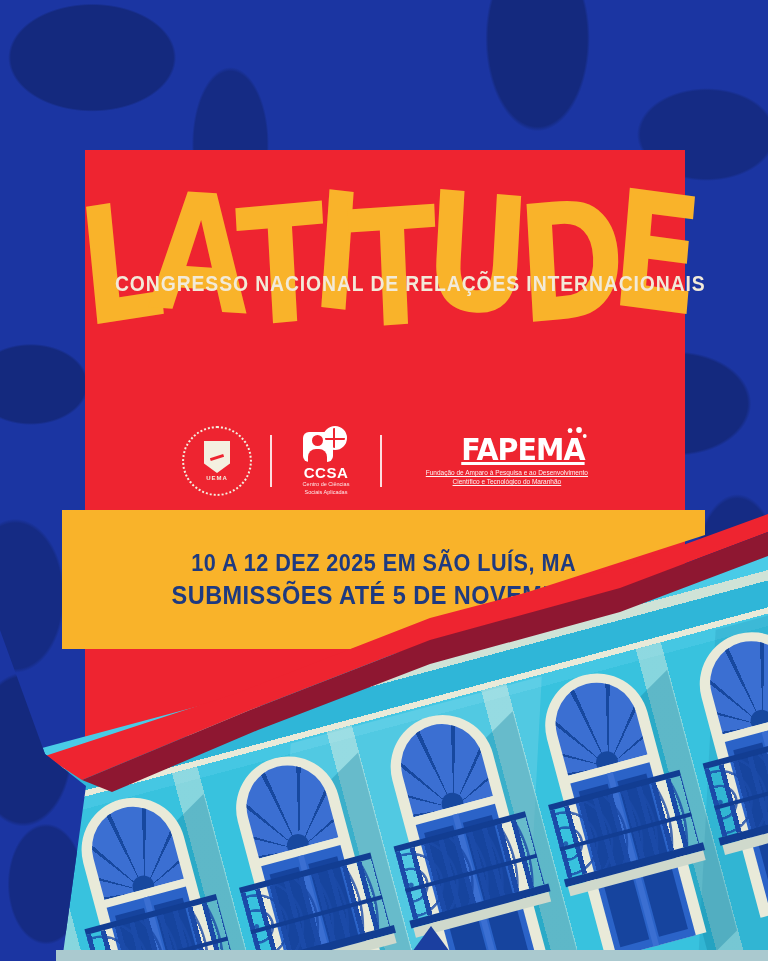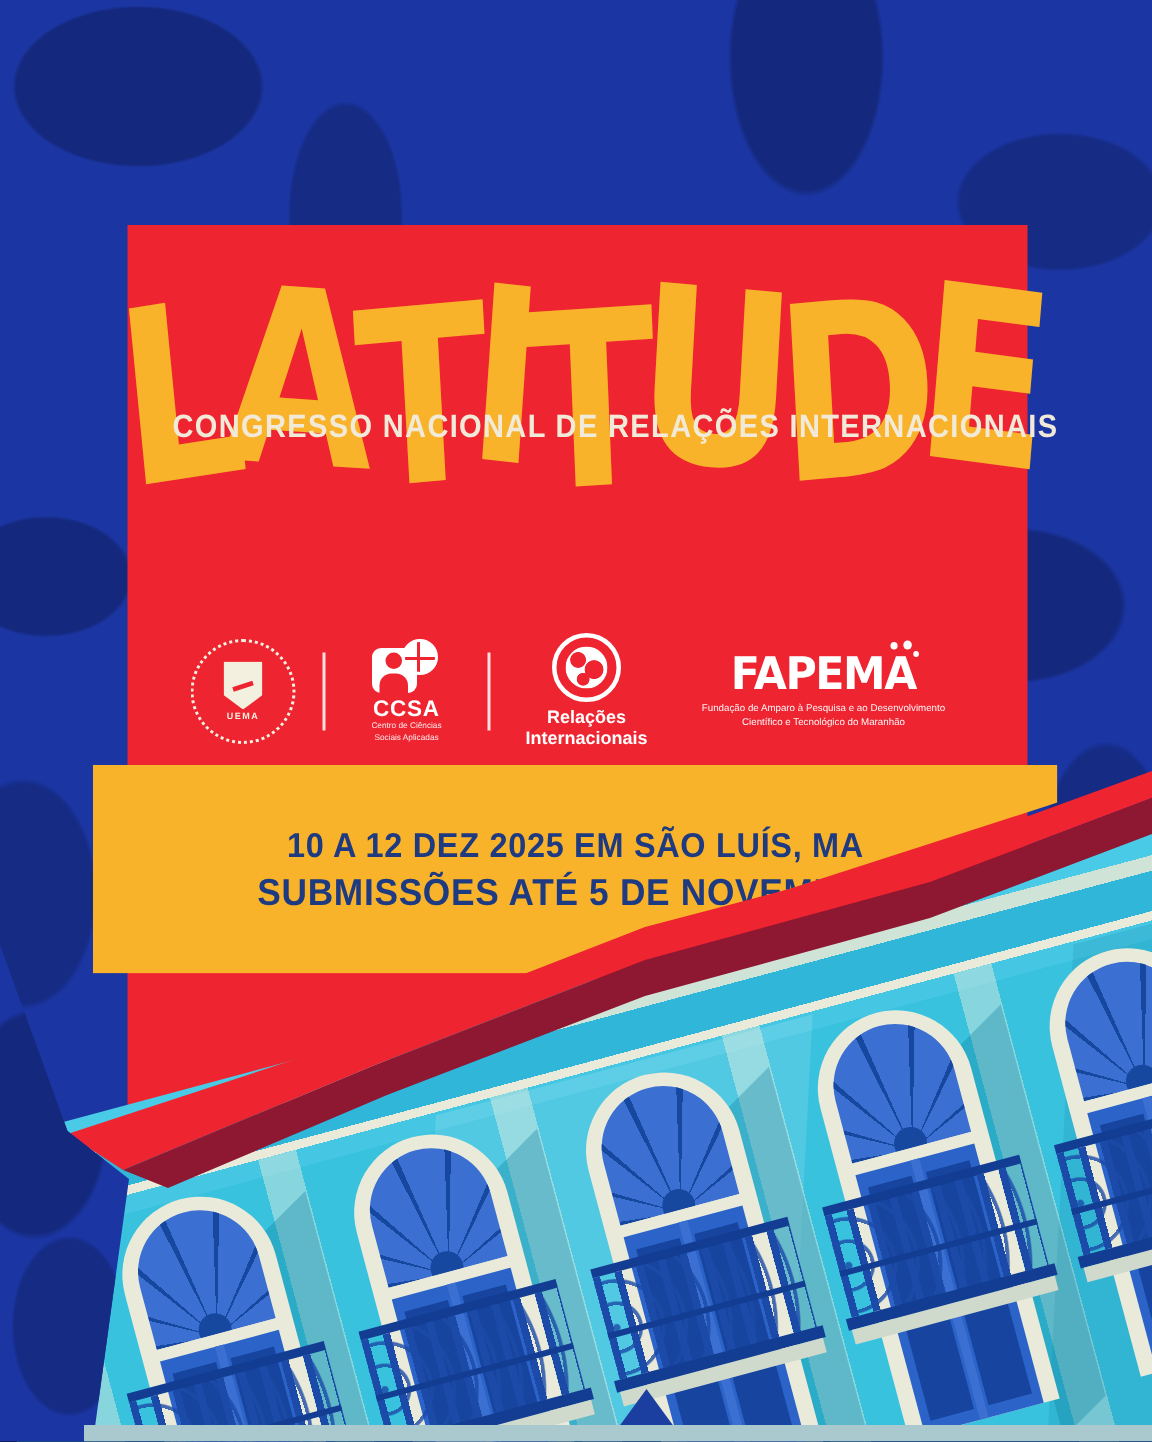--- a/index.html
+++ b/index.html
@@ -87,21 +87,21 @@
   .ri-icon{width:40px; height:40px; border-radius:50%; border:3px solid #fff;
     display:flex; align-items:center; justify-content:center; margin-bottom:4px;}
   .ri-globe{width:28px; height:28px; border-radius:50%;
     background:
       radial-gradient(circle at 30% 32%, #ee2430 0 5px, transparent 5.5px),
       radial-gradient(circle at 68% 55%, #ee2430 0 6px, transparent 6.5px),
       radial-gradient(circle at 42% 78%, #ee2430 0 4px, transparent 4.5px),
       #fff;}
   .ri-name{font-weight:800; font-size:12px; line-height:1.15; text-align:center;}
 
-  .fapema{display:flex; flex-direction:column; align-items:center; width:188px;}
+  .fapema{display:flex; flex-direction:column; align-items:flex-end; width:188px;text-decoration:underline;}
   .fapema-name{position:relative; font-weight:800; font-size:30px; letter-spacing:-1px;
     font-family:"DejaVu Sans", sans-serif; transform:scaleX(0.95); line-height:1;}
   .fapema-dots i{position:absolute; background:#fff; border-radius:50%; display:block;}
   .fapema-dots i:nth-child(1){width:6px; height:6px; right:3px; top:-8px;}
   .fapema-dots i:nth-child(2){width:5px; height:5px; right:13px; top:-7px;}
   .fapema-dots i:nth-child(3){width:4px; height:4px; right:-2px; top:-1px;}
   .fapema-sub{font-size:6.5px; line-height:1.35; text-align:center; margin-top:4px; opacity:0.95;}
 
   
   .banner{
@@ -197,27 +197,20 @@
       <div class="ccsa-icon">
         <div class="card"></div>
           <div class="head"></div>
           <div class="body"></div>
           <div class="globe"></div>
       </div>
       <div class="ccsa-name">CCSA</div>
       <div class="ccsa-sub">Centro de Ciências Sociais Aplicadas</div>
     </div>
     <div class="logo-divider"></div>
-    <div class="ri">
-      <div class="ri-icon">
-          <div class="ri-globe"></div>
-        </div>
-      <div class="ri-name">Relações</div>
-      <div class="ri-name">Internacionais</div>
-    </div>
     <div class="fapema">
       <div class="fapema-name">
         <span>FAPEMA</span>
         <span class="fapema-dots"><i></i><i></i><i></i></span>
       </div>
       <div class="fapema-sub">
         <div>Fundação de Amparo à Pesquisa e ao Desenvolvimento</div>
         <div>Científico e Tecnológico do Maranhão</div>
       </div>
     </div>

